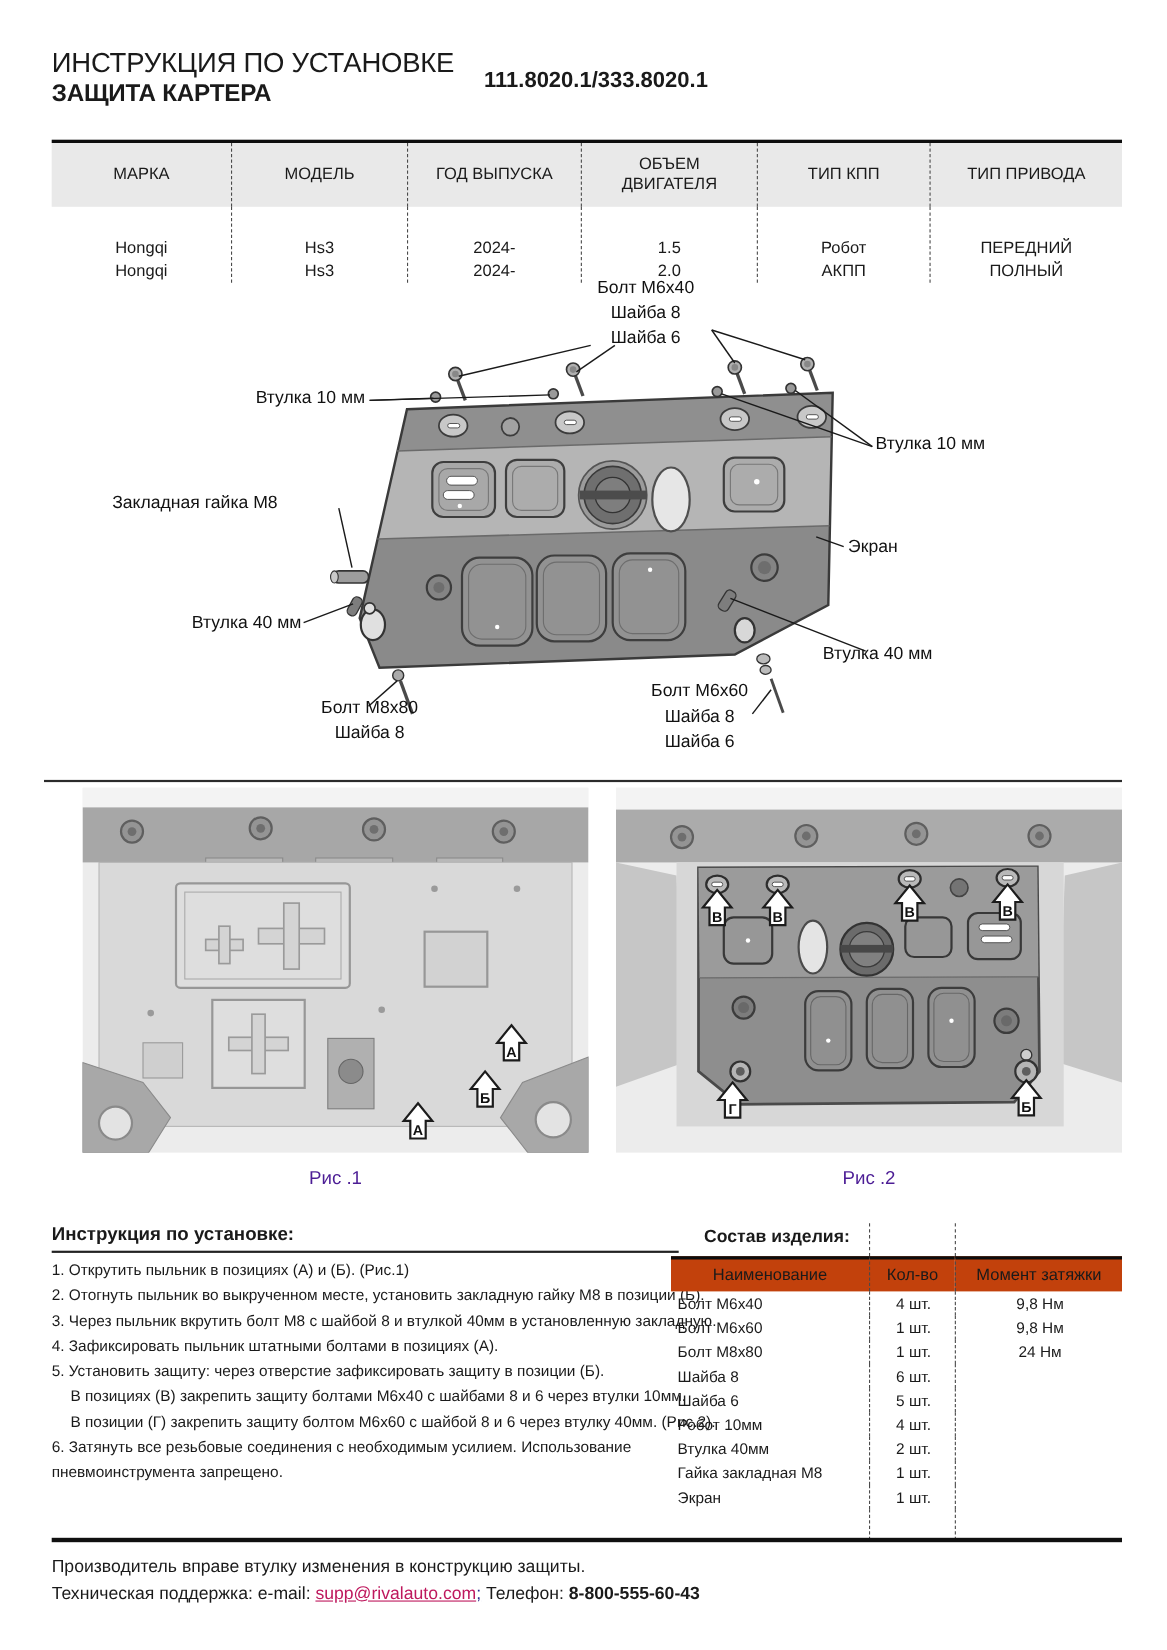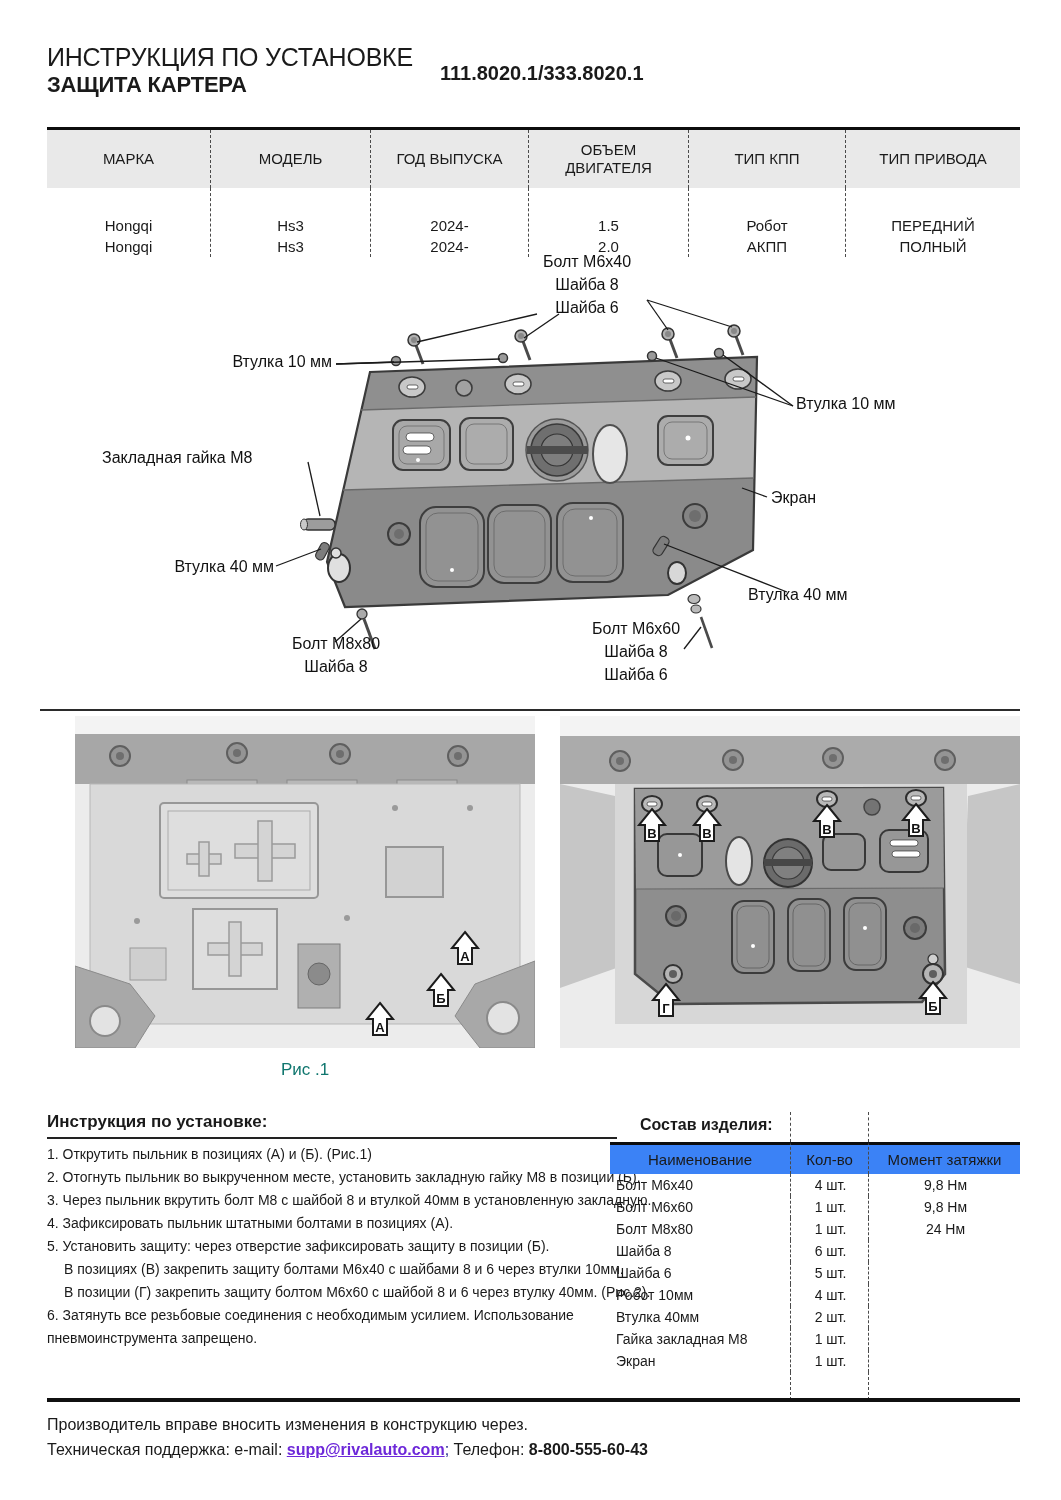--- a/index.html
+++ b/index.html
@@ -24,45 +24,45 @@
   .diagram svg{position:absolute;left:0;top:0;}
   .callout{position:absolute;font-size:16px;line-height:23px;color:#111;}
   .ctr{text-align:center;}
   .rgt{text-align:right;}
 
   
   .figures{position:absolute;left:40px;top:712px;width:980px;height:375px;}
   .figure{position:absolute;width:460px;}
   .fig1{left:35px;top:4px;}
   .fig2{left:520px;top:4px;}
-  .figcap{text-align:center;font-size:17px;margin-top:8px;color:#0f766e;}
+  .figcap{text-align:center;font-size:17px;margin-top:8px;color:#4c1d95;}
   .page-divider{position:absolute;left:40px;top:709px;width:980px;border-top:2px solid #2b2b2b;}
 
   
   .instr{position:absolute;left:47px;top:1112px;width:570px;}
   .instr h3{margin:0 0 4px 0;font-size:17px;font-weight:700;border-bottom:2px solid #222;padding-bottom:5px;}
   .instr-line{font-size:14px;line-height:23px;white-space:nowrap;}
   .instr-line.ind{padding-left:17px;}
 
   .parts{position:absolute;left:610px;top:1112px;width:410px;}
   .parts-grid{display:grid;grid-template-columns:180px 78px 152px;}
   .parts-grid .cell{box-sizing:border-box;}
   .parts-grid .dash{border-left:1px dashed #4a4a4a;}
   .parts-head-row{font-size:16px;font-weight:700;padding:4px 0 8px 30px;}
-  .parts-hc{background:#3b82f6;border-top:3px solid #0d0d0d;font-size:15px;padding:6px 4px;text-align:center;}
+  .parts-hc{background:#c2410c;border-top:3px solid #0d0d0d;font-size:15px;padding:6px 4px;text-align:center;}
   .parts-hc.first{text-align:center;}
   .parts-bc{font-size:14px;line-height:20px;padding:1px 4px 1px 6px;}
   .parts-bc.qty,.parts-bc.mom{text-align:center;}
   .spacer{height:28px;}
 
   
   .footer{position:absolute;left:47px;top:1398px;width:973px;border-top:4px solid #101010;padding-top:10px;}
   .footer .f1{font-size:16px;line-height:25px;}
   .footer .f2{font-size:16px;line-height:26px;}
-  .footer a.mail{color:#6d28d9;font-weight:700;text-decoration:underline;}
+  .footer a.mail{color:#be185d;font-weight:400;text-decoration:underline;}
   .footer .sep{color:#28288e;text-decoration:underline;}
   .footer .phone{font-weight:700;}
 </style>
 </head>
 <body>
 
 <div class="page">
 
   <div class="hdr">
     <div class="t1">ИНСТРУКЦИЯ ПО УСТАНОВКЕ</div>
@@ -400,20 +400,21 @@
         </g>
         <g transform="translate(106,287)">
           <path d="M0,-19 L13,-3 L7,-3 L7,13 L-7,13 L-7,-3 L-13,-3 Z" fill="#fff" stroke="#1c1c1c" stroke-width="2"></path>
           <text x="0" y="10" font-size="13" font-weight="bold" text-anchor="middle" fill="#111">Г</text>
         </g>
         <g transform="translate(373,285)">
           <path d="M0,-19 L13,-3 L7,-3 L7,13 L-7,13 L-7,-3 L-13,-3 Z" fill="#fff" stroke="#1c1c1c" stroke-width="2"></path>
           <text x="0" y="10" font-size="13" font-weight="bold" text-anchor="middle" fill="#111">Б</text>
         </g>
       </svg>
+      <div class="figcap">Рис .2</div>
     </div>
   </div>
 
   <div class="instr">
     <h3>Инструкция по установке:</h3>
     <div class="instr-line">1. Открутить пыльник в позициях (А) и (Б). (Рис.1)</div>
     <div class="instr-line">2. Отогнуть пыльник во выкрученном месте, установить закладную гайку М8 в позиции (Б).</div>
     <div class="instr-line">3. Через пыльник вкрутить болт М8 с шайбой 8 и втулкой 40мм в установленную закладную.</div>
     <div class="instr-line">4. Зафиксировать пыльник штатными болтами в позициях (А).</div>
     <div class="instr-line">5. Установить защиту: через отверстие зафиксировать защиту в позиции (Б).</div>
@@ -469,19 +470,19 @@
       <div class="cell parts-bc qty dash">1 шт.</div>
       <div class="cell parts-bc mom dash"></div>
 
       <div class="cell spacer"></div>
       <div class="cell spacer dash"></div>
       <div class="cell spacer dash"></div>
     </div>
   </div>
 
   <div class="footer">
-    <div class="f1">Производитель вправе вносить изменения в конструкцию через.</div>
+    <div class="f1">Производитель вправе втулку изменения в конструкцию защиты.</div>
     <div class="f2">
       <span>Техническая поддержка:  e-mail: </span><a class="mail" href="#">supp@rivalauto.com</a><span class="sep">;</span><span> Телефон: </span><span class="phone">8-800-555-60-43</span>
     </div>
   </div>
 
 </div>
 
 </body></html>

